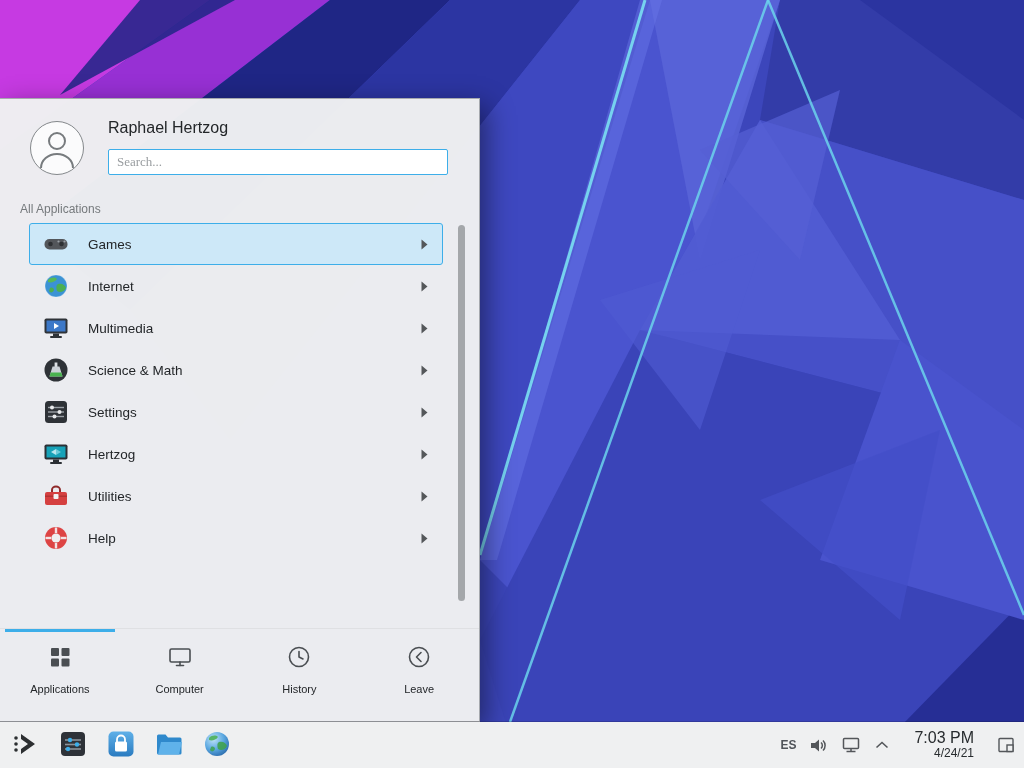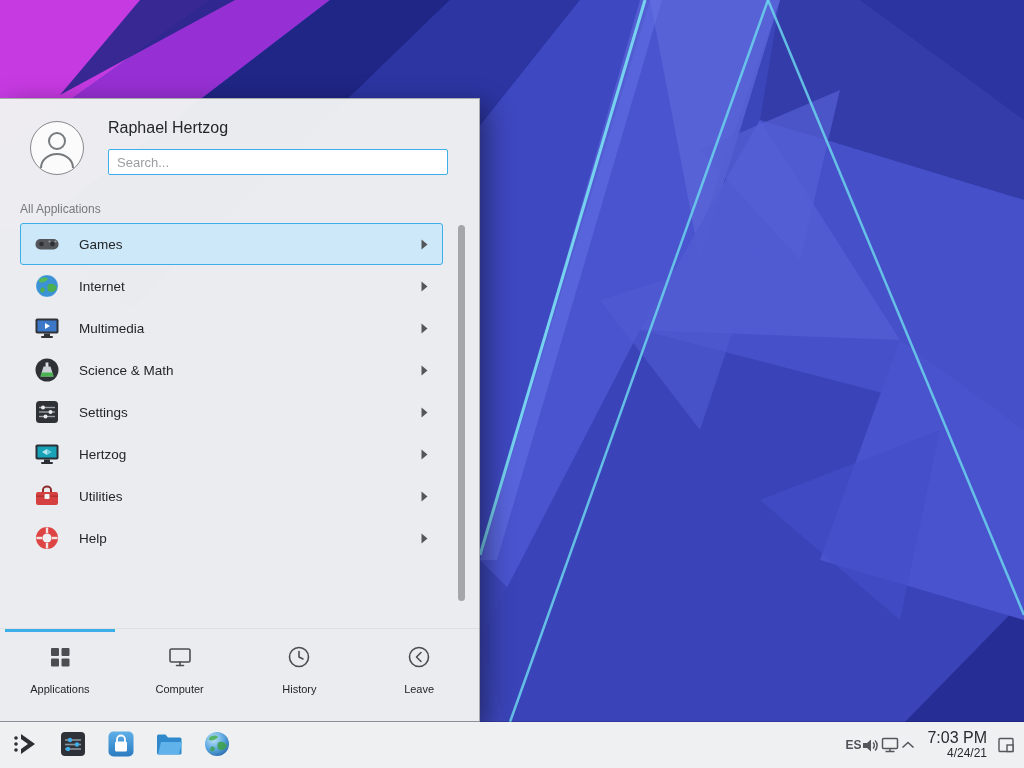--- a/index.html
+++ b/index.html
@@ -22,27 +22,27 @@
   .avatar {
     position:absolute; left:30px; top:22px; width:54px; height:54px;
     border:1px solid #84888b; border-radius:50%; background:#fbfbfc;
     box-sizing:border-box; display:flex; align-items:center; justify-content:center;
     overflow:hidden;
   }
   .user-name { position:absolute; left:108px; top:20px; font-size:16px; color:#232629; }
   .search-input {
     position:absolute; left:108px; top:50px; width:340px; height:26px;
     border:1px solid #3daee9; border-radius:2px; background:#ffffff;
-    font-family:Liberation Sans, sans-serif; font-size:13px; color:#232629;
+    font-family:Liberation Serif, serif; font-size:13px; color:#232629;
     padding:0 8px; box-sizing:border-box; outline:none;
   }
   .search-input::placeholder { color:#9a9ea1; }
   .section-label { position:absolute; left:20px; top:103px; font-size:12px; color:#75797c; }
 
-  .cat-list { position:absolute; top:124px; left:0; right:0; height:408px; overflow:hidden; }
+  .cat-list { position:absolute; top:124px; left:9px; right:0; height:408px; overflow:hidden; }
   .cat-row {
     height:42px; margin:0 36px 0 20px; padding:0 8px 0 12px;
     display:flex; align-items:center;
     border:1px solid transparent; border-radius:3px; box-sizing:border-box;
     cursor:default;
   }
   .cat-row.selected { background:#cde8f8; border-color:#3daee9; }
   .cat-icon { width:28px; height:28px; flex:none; margin-right:18px; display:flex; }
   .cat-icon svg { width:28px; height:28px; }
   .cat-label { font-size:13.5px; color:#232629; }
@@ -73,21 +73,21 @@
   .panel {
     position:absolute; left:0; bottom:0; width:1024px; height:46px;
     background:#eff0f1; box-shadow:0 -1px 0 rgba(0,0,0,0.15);
     display:flex; align-items:center; padding:0 8px 0 6px; box-sizing:border-box;
   }
   .panel-launchers { display:flex; align-items:center; gap:10px; }
   .panel-btn {
     width:38px; height:38px; display:flex; align-items:center; justify-content:center;
     background:none; border:none; padding:0; cursor:default;
   }
-  .tray { margin-left:auto; display:flex; align-items:center; gap:0; }
+  .tray { margin-left:auto; display:flex; align-items:center; gap:13px; }
   .kbd-layout { font-size:12px; font-weight:bold; color:#50545a; }
   .tray-icon { display:flex; align-items:center; }
   .clock { text-align:right; line-height:1.12; margin-left:11px; }
   .clock .time { font-size:16px; color:#272b2e; }
   .clock .date { font-size:12px; color:#272b2e; }
   .show-desktop { margin-left:9px; display:flex; }
 </style>
 </head>
 <body>
 

